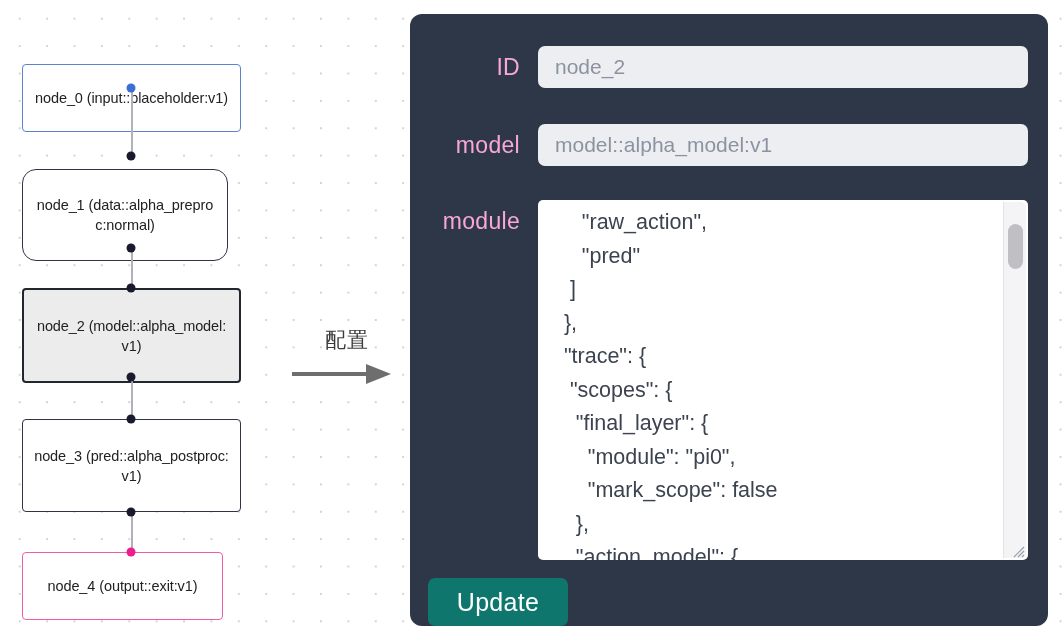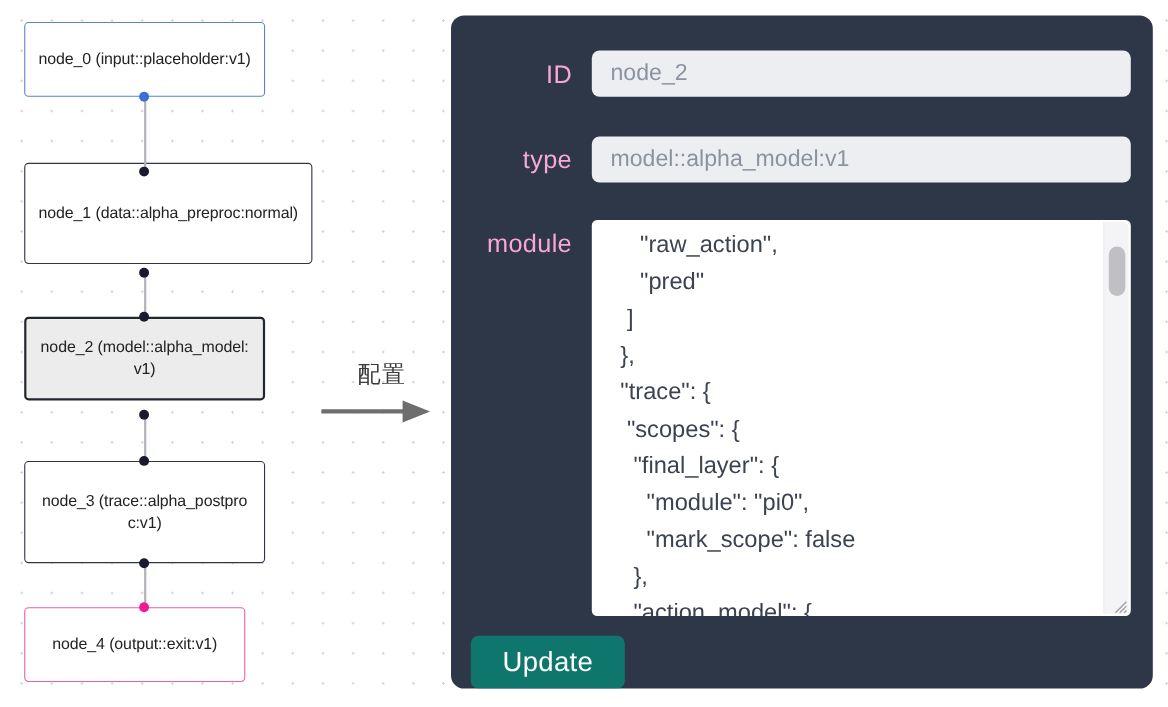--- a/index.html
+++ b/index.html
@@ -39,21 +39,21 @@
     justify-content: center;
     text-align: center;
     color: #222222;
     font-size: 14.5px;
     line-height: 20px;
     letter-spacing: -0.1px;
     padding: 0 10px;
   }
   .node .node-text { display: block; width: 100%; word-break: break-all; }
 
-  .node.input-node  { border-color: #5b84cf; border-width: 1.5px; }
+  .node.input-node  { border-color: #5b84cf; border-width: 1.5px; margin-top: 44px; }
   .node.output-node { border-color: #ef5da8; border-width: 1.5px; }
   .node.selected    { background: #ececec; border-color: #22262f; border-width: 2.2px; }
 
   
   .handle {
     position: absolute;
     width: 9px; height: 9px;
     border-radius: 50%;
     background: #1a1a2e;
     transform: translate(-50%, -50%);
@@ -209,37 +209,37 @@
   <div class="edge" style="left:131px; top:248px; height:40px;"></div>
   <div class="edge" style="left:131px; top:377px; height:42px;"></div>
   <div class="edge" style="left:131px; top:512px; height:40px;"></div>
 
   <div class="node input-node" style="left:22px; top:20px; width:219px; height:68px;">
     <span class="node-text">node_0
 (input::placeholder:v1)</span>
   </div>
   <div class="handle blue" style="left:131px; top:88px;"></div>
 
-  <div class="node" style="left:22px; top:148px; width:262px; height:92px;">
+  <div class="node" style="left:22px; top:169px; width:206px; height:92px;border-radius:14px;">
     <span class="node-text">node_1
 (data::alpha_preproc:normal)</span>
   </div>
   <div class="handle" style="left:131px; top:156px;"></div>
   <div class="handle" style="left:131px; top:248px;"></div>
 
-  <div class="node selected" style="left:22px; top:288px; width:219px; height:76px;">
+  <div class="node selected" style="left:22px; top:288px; width:219px; height:95px;">
     <span class="node-text">node_2
 (model::alpha_model:v1)</span>
   </div>
   <div class="handle" style="left:131px; top:288px;"></div>
   <div class="handle" style="left:131px; top:377px;"></div>
 
   <div class="node" style="left:22px; top:419px; width:219px; height:93px;">
     <span class="node-text">node_3
-(trace::alpha_postproc:v1)</span>
+(pred::alpha_postproc:v1)</span>
   </div>
   <div class="handle" style="left:131px; top:419px;"></div>
   <div class="handle" style="left:131px; top:512px;"></div>
 
   <div class="node output-node" style="left:22px; top:552px; width:201px; height:68px;">
     <span class="node-text">node_4
 (output::exit:v1)</span>
   </div>
   <div class="handle pink" style="left:131px; top:552px;"></div>
 
@@ -252,21 +252,21 @@
 </div>
 
 <div id="panel">
 
   <div class="field-row" id="row-id">
     <div class="field-label">ID</div>
     <input class="field-input" id="input-id" type="text" value="node_2" style="">
   </div>
 
   <div class="field-row" id="row-type">
-    <div class="field-label">type</div>
+    <div class="field-label">model</div>
     <input class="field-input" id="input-type" type="text" value="model::alpha_model:v1" style="">
   </div>
 
   <div class="field-row" id="row-config">
     <div class="field-label">module</div>
     <div class="config-wrap">
       <textarea id="input-config" style="">      "raw_action",
       "pred"
     ]
    },

